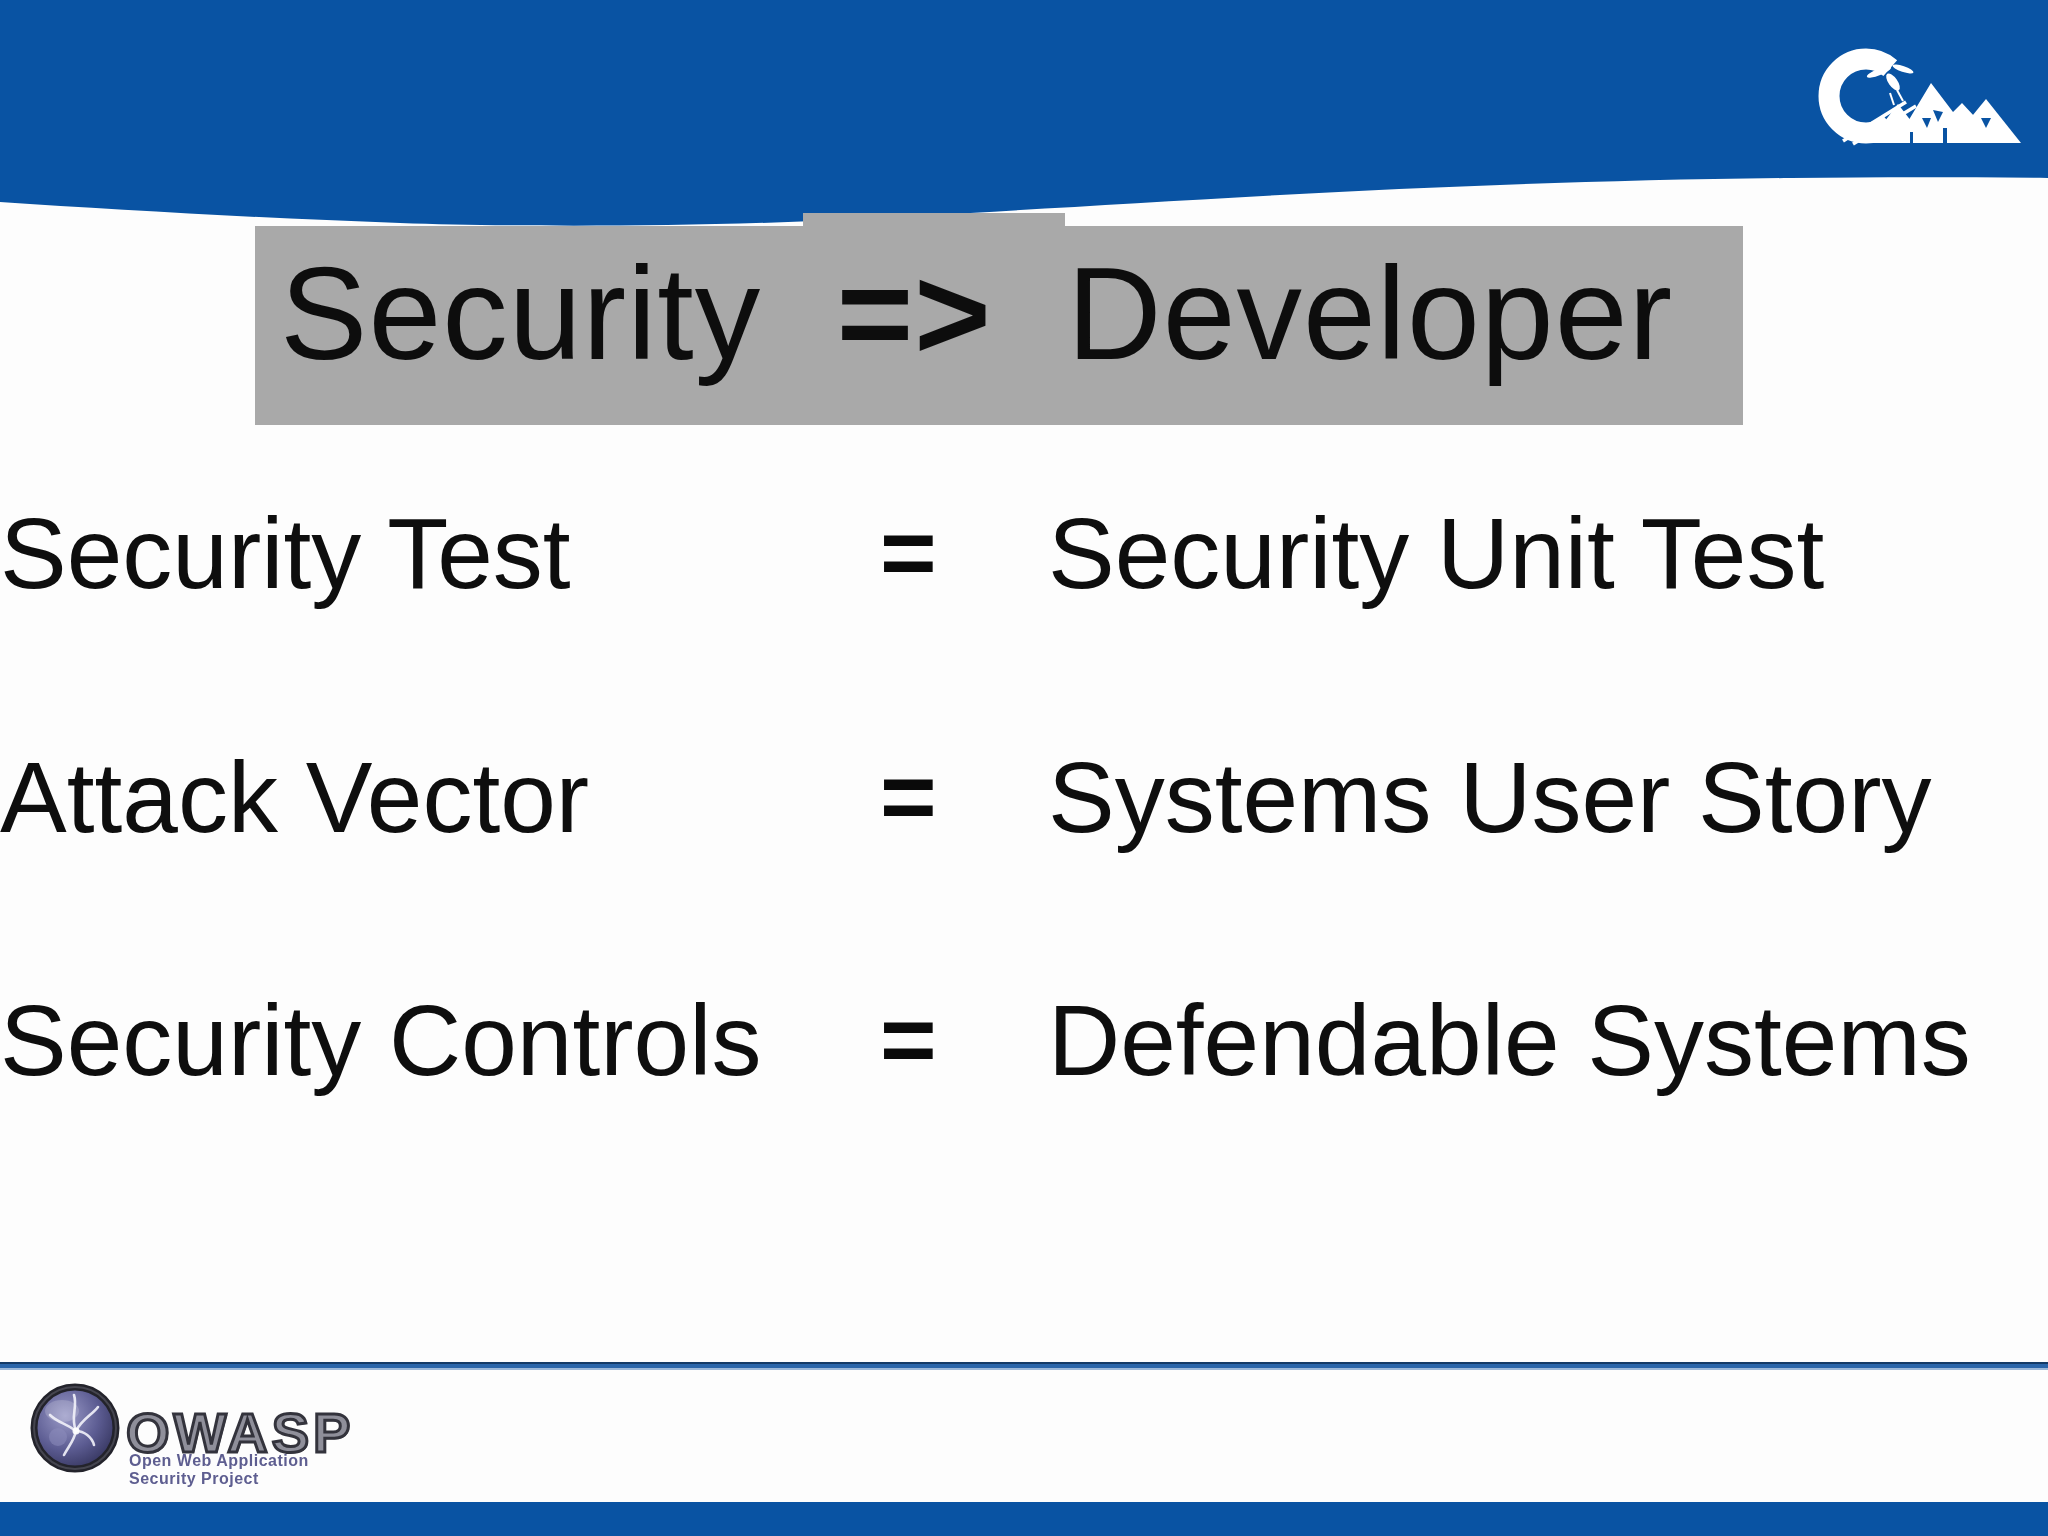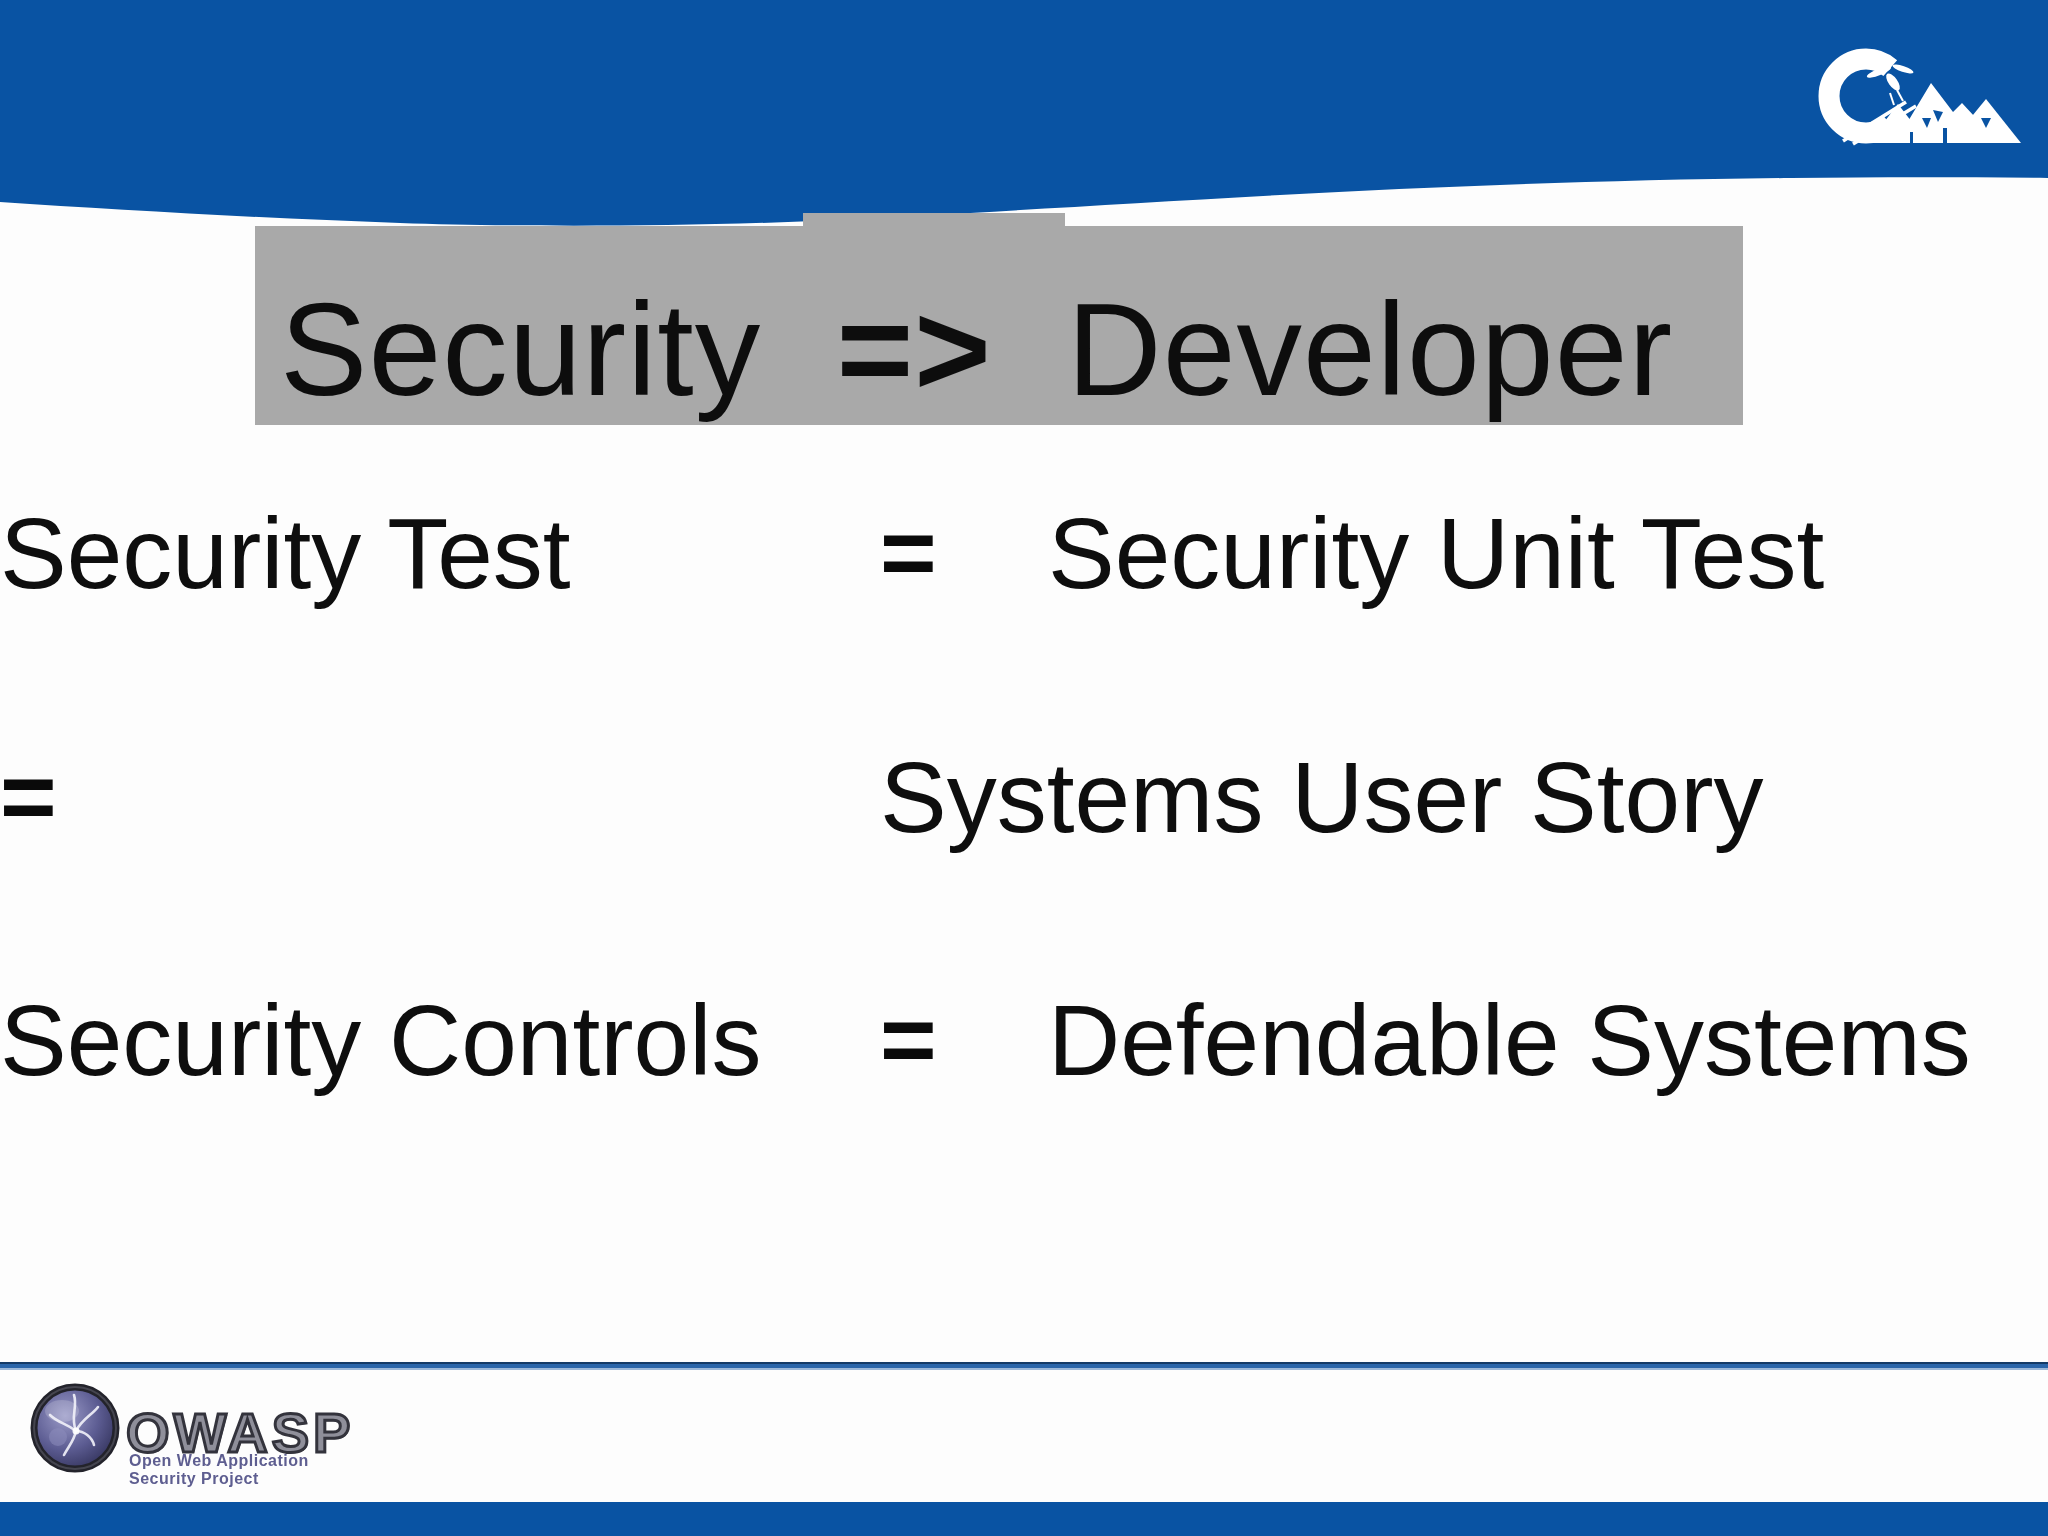--- a/index.html
+++ b/index.html
@@ -12,21 +12,21 @@
   
   .header-wave{position:absolute;top:0;left:0;width:2048px;height:245px;}
   
   .title-tab{
     position:absolute;left:803px;top:213px;width:262px;height:16px;
     background:#a9a9a9;
   }
   .title-box{
     position:absolute;left:255px;top:226px;width:1488px;height:199px;
     background:#a9a9a9;
-    display:flex;align-items:flex-end;
+    display:flex;align-items:flex-start;
     padding-left:25px;box-sizing:border-box;
   }
   .title-text{
     font-size:131px;letter-spacing:1px;word-spacing:38px;
     color:#0d0d0d;white-space:nowrap;padding-top:12px;
   }
   .title-arrow{font-weight:600;}
   
   .eq-row{
     position:absolute;left:0;width:2048px;height:140px;
@@ -110,20 +110,21 @@
     <span>Developer</span>
   </div>
 </div>
 
 <div class="eq-row row-1">
   <div class="cell">Security Test</div>
   <div class="cell eq">=</div>
   <div class="cell">Security Unit Test</div>
 </div>
 <div class="eq-row row-2">
+  <div class="cell">Attack Vector</div>
   <div class="cell eq">=</div>
   <div class="cell">Systems User Story</div>
 </div>
 <div class="eq-row row-3">
   <div class="cell">Security Controls</div>
   <div class="cell eq">=</div>
   <div class="cell">Defendable Systems</div>
 </div>
 
 <div class="footer-rule"></div>

